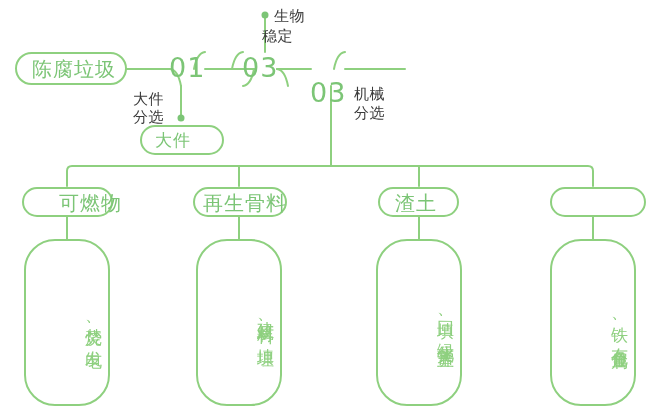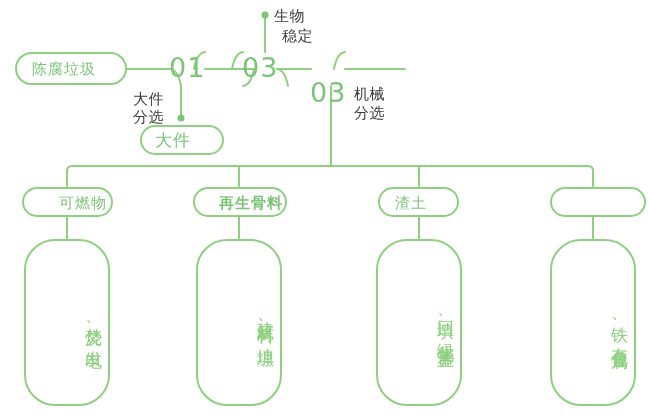--- a/index.html
+++ b/index.html
@@ -27,21 +27,21 @@
     color:#7cc576;
     font-size:27px;
     line-height:27px;
     letter-spacing:1px;
     font-weight:400;
     font-family:"DejaVu Sans","Liberation Sans",sans-serif;
   }
   .pill-text{
     position:absolute;
     color:#7cc576;
-    font-size:15px;
+    font-size:20px;
     line-height:16px;
     letter-spacing:1px;
     white-space:nowrap;
   }
   .vbox-text{
     position:absolute;
     color:#8ed07f;
     font-size:17px;
     letter-spacing:2px;
     writing-mode:vertical-rl;
@@ -111,29 +111,29 @@
   <div class="pill-text" style="left:32px;top:61px;">陈腐垃圾</div>
 
   <div class="num" style="left:169px;top:54px;">01</div>
   <div class="num" style="left:242px;top:54px;">03</div>
   <div class="num" style="left:310px;top:54px;margin-top:25px;">03</div>
 
   <div class="lbl" style="left:133px;top:90px;">大件</div>
   <div class="lbl" style="left:133px;top:108px;">分选</div>
 
   <div class="lbl" style="left:274px;top:7px;">生物</div>
-  <div class="lbl" style="left:282px;top:27px;">稳定</div>
+  <div class="lbl" style="left:262px;top:27px;">稳定</div>
 
   <div class="lbl" style="left:354px;top:85px;">机械</div>
   <div class="lbl" style="left:354px;top:104px;">分选</div>
 
   <div class="pill-text" style="left:155px;top:132px;font-size:17px;">大件</div>
 
   <div class="pill-text" style="left:32px;top:195px;margin-left:27px;">可燃物</div>
-  <div class="pill-text" style="left:219px;top:195px;font-weight:bold;">再生骨料</div>
+  <div class="pill-text" style="left:203px;top:195px;">再生骨料</div>
   <div class="pill-text" style="left:395px;top:195px;">渣土</div>
 
   <div class="vbox-text" style="left:25px;top:262px;width:84px;height:130px;">焚烧、发电</div>
   <div class="vbox-text" style="left:197px;top:248px;width:84px;height:150px;">建筑材料、填埋</div>
   <div class="vbox-text" style="left:377px;top:248px;width:84px;height:150px;">回填、绿化营养土</div>
   <div class="vbox-text" style="left:551px;top:262px;width:84px;height:130px;">铁、有色金属</div>
 
 </div>
 
 </body></html>

